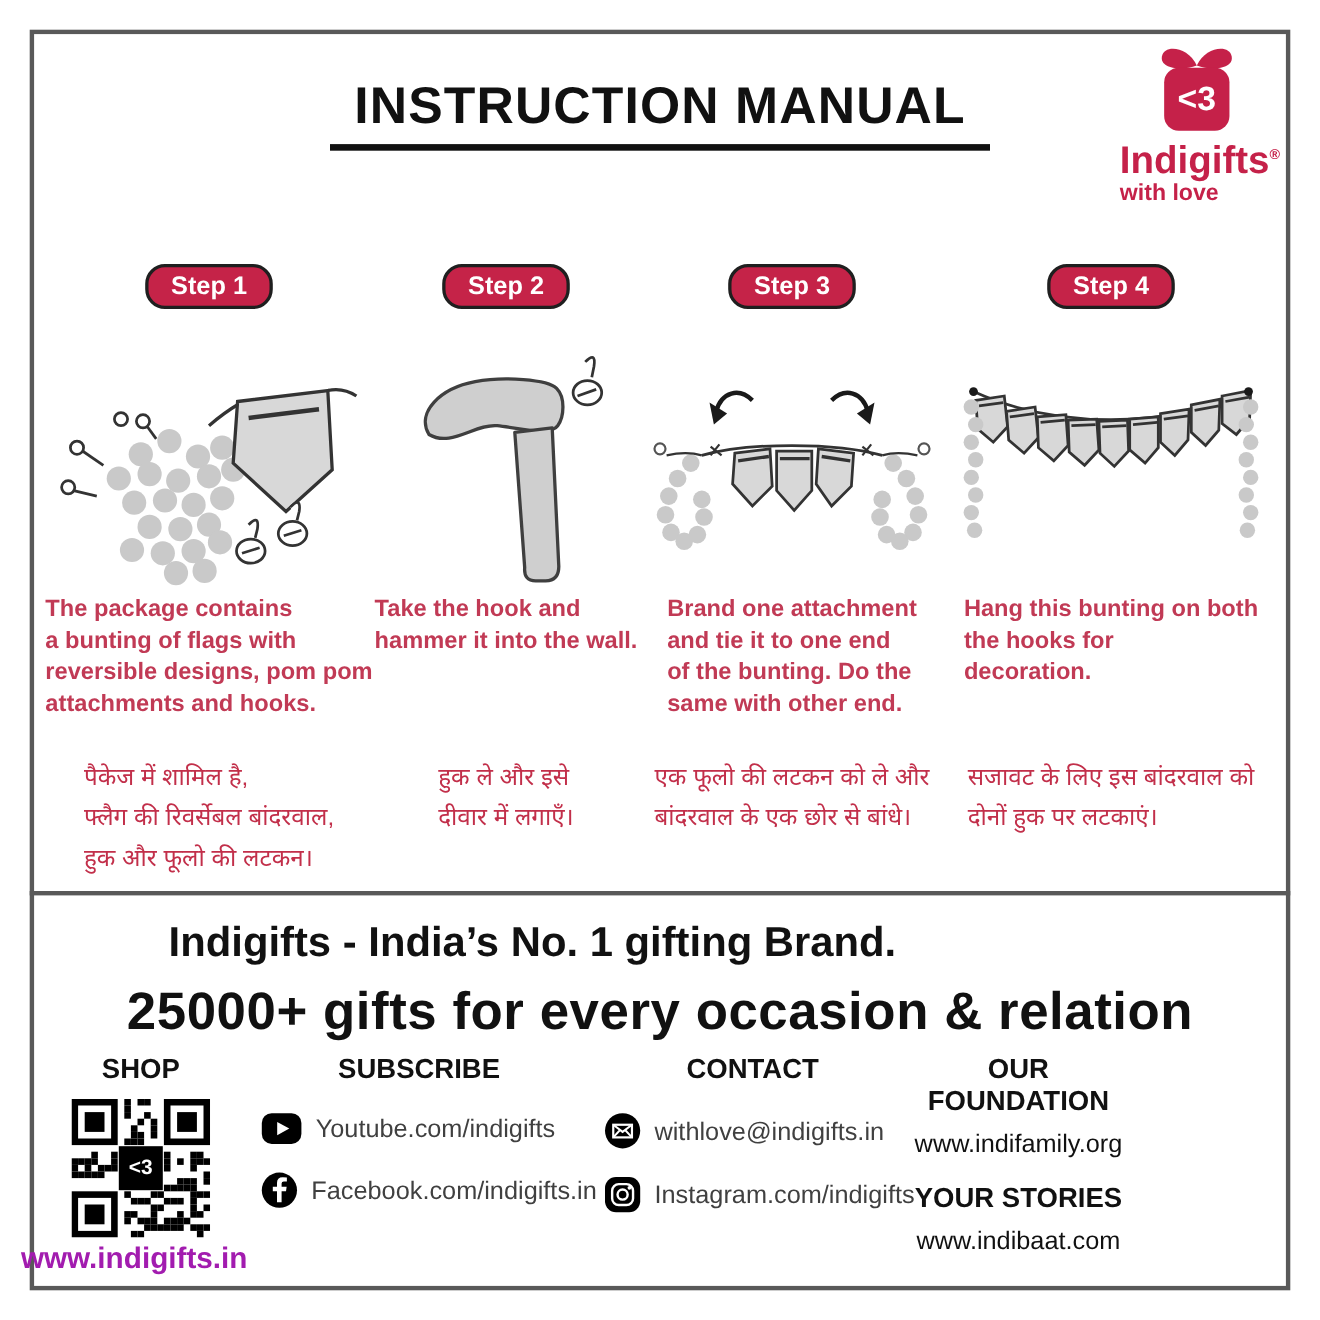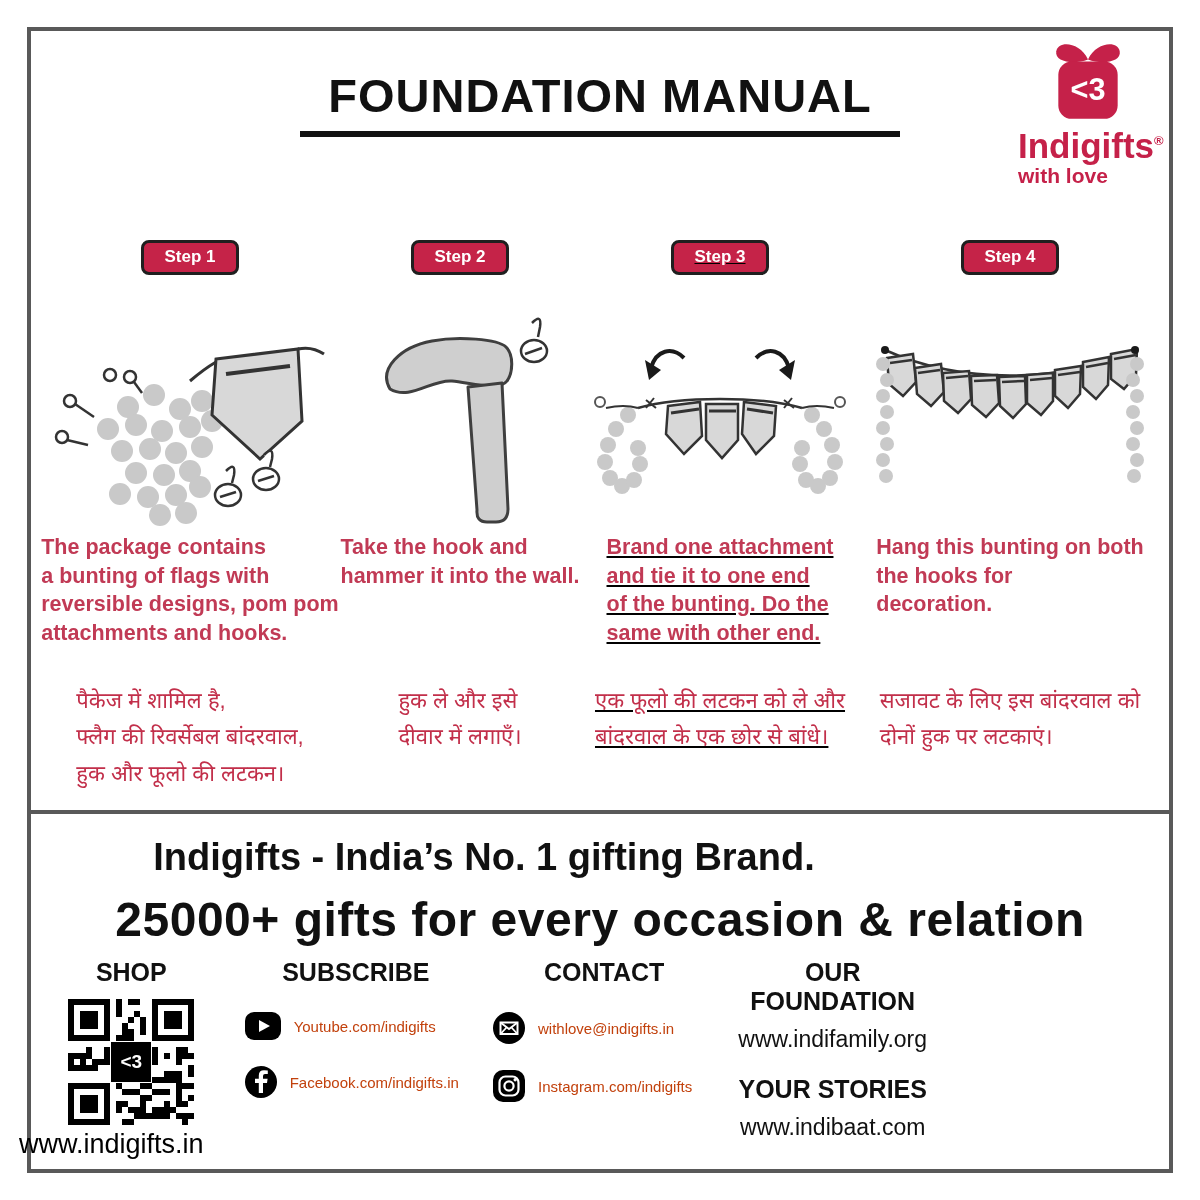--- a/index.html
+++ b/index.html
@@ -14,23 +14,23 @@
     font-size:47px;font-weight:bold;color:#111;letter-spacing:1px;
     border-bottom:6px solid #111;padding-bottom:8px;box-sizing:border-box;}
   .logo{position:absolute;top:38px;right:42px;width:140px;text-align:center;}
   .logo .brand-line{font-size:35px;font-weight:bold;color:#c52149;line-height:1;margin-top:2px;}
   .logo .reg{font-size:13px;vertical-align:super;}
   .logo .tagline{font-size:21px;font-weight:bold;color:#c52149;text-align:left;padding-right:10px;margin-top:1px;}
 
   
   .steps-row{position:absolute;top:240px;left:40px;width:1120px;display:flex;}
   .step-col{display:flex;flex-direction:column;align-items:center;box-sizing:border-box;}
-  .step-col.c1{width:300px;} .step-col.c2{width:240px;} .step-col.c3{width:280px;text-decoration:underline;} .step-col.c4{width:300px;}
-  .step-badge{display:inline-block;background:#c52348;color:#fff;font-size:17px;font-weight:bold;
-    padding:5px 20px 7px 20px;border:3px solid #1f1f1f;border-radius:8px;line-height:1;}
+  .step-col.c1{width:300px;} .step-col.c2{width:240px;} .step-col.c3{width:280px;} .step-col.c4{width:300px;}
+  .step-badge{display:inline-block;background:#c52348;color:#fff;font-size:23px;font-weight:bold;
+    padding:5px 20px 7px 20px;border:3px solid #1f1f1f;border-radius:18px;line-height:1;}
   .step-illustration{height:248px;margin-top:10px;display:flex;align-items:center;justify-content:center;width:100%;}
   .step-en{height:150px;text-align:left;color:#c13a55;font-size:21.5px;font-weight:600;
     line-height:1.33;white-space:pre-line;}
   .step-hi{text-align:left;color:#c22f4a;font-size:22px;line-height:1.65;white-space:pre-line;
     font-family:"Liberation Sans",sans-serif;}
 
   
   .footer-headline-1{position:absolute;top:836px;left:0;width:968px;text-align:center;
     font-size:38px;font-weight:bold;color:#111;}
   .footer-headline-2{position:absolute;top:892px;left:0;width:1200px;text-align:center;
@@ -38,35 +38,35 @@
   .footer-cols{position:absolute;top:958px;left:31px;width:906px;display:flex;}
   .f-col{box-sizing:border-box;}
   .f-col.shop{width:252px;text-align:center;}
   .f-col.subscribe{width:312px;}
   .f-col.contact{width:312px;}
   .f-col.foundation{width:262px;text-align:center;}
   .f-heading{font-size:25px;font-weight:bold;color:#111;text-align:center;}
   .qr-wrap{position:relative;width:126px;height:126px;margin:12px auto 4px auto;}
   .qr-heart{position:absolute;left:43px;top:43px;width:40px;height:40px;background:#000;
     display:flex;align-items:center;justify-content:center;color:#fff;font-size:19px;font-weight:bold;}
-  .shop-url{font-size:27px;color:#000000;text-align:left;margin-left:-12px;margin-top:4px;}
+  .shop-url{font-size:27px;color:#a21caf;text-align:left;margin-left:-12px;margin-top:4px;font-weight:bold;}
   .social-item{display:flex;align-items:center;gap:12px;margin:24px 0 0 12px;}
-  .social-item .label{font-size:15px;color:#c2410c;}
+  .social-item .label{font-size:23px;color:#404040;}
   .f-url{font-size:23px;color:#111;margin-top:10px;}
   .f-heading.second{margin-top:22px;}
 
   svg{display:block;}
 </style>
 </head>
 <body>
 
 <div class="outer-frame"></div>
 <div class="section-divider"></div>
 
-<div class="manual-title">FOUNDATION MANUAL</div>
+<div class="manual-title">INSTRUCTION MANUAL</div>
 
 <div class="logo">
   <span>
     <svg width="104" height="88" viewBox="0 0 100 86" style="margin:0 auto;">
       <path d="M50 21 C42 4, 21 2, 19 13 C17 24, 37 26, 50 21 Z" fill="#c52149"></path>
       <path d="M50 21 C58 4, 79 2, 81 13 C83 24, 63 26, 50 21 Z" fill="#c52149"></path>
       <rect x="21" y="23" width="58" height="56" rx="13" fill="#c52149"></rect>
       <text x="50" y="61" text-anchor="middle" font-family="Liberation Sans,sans-serif" font-size="30" font-weight="bold" fill="#ffffff">&lt;3</text>
     </svg>
   </span>

